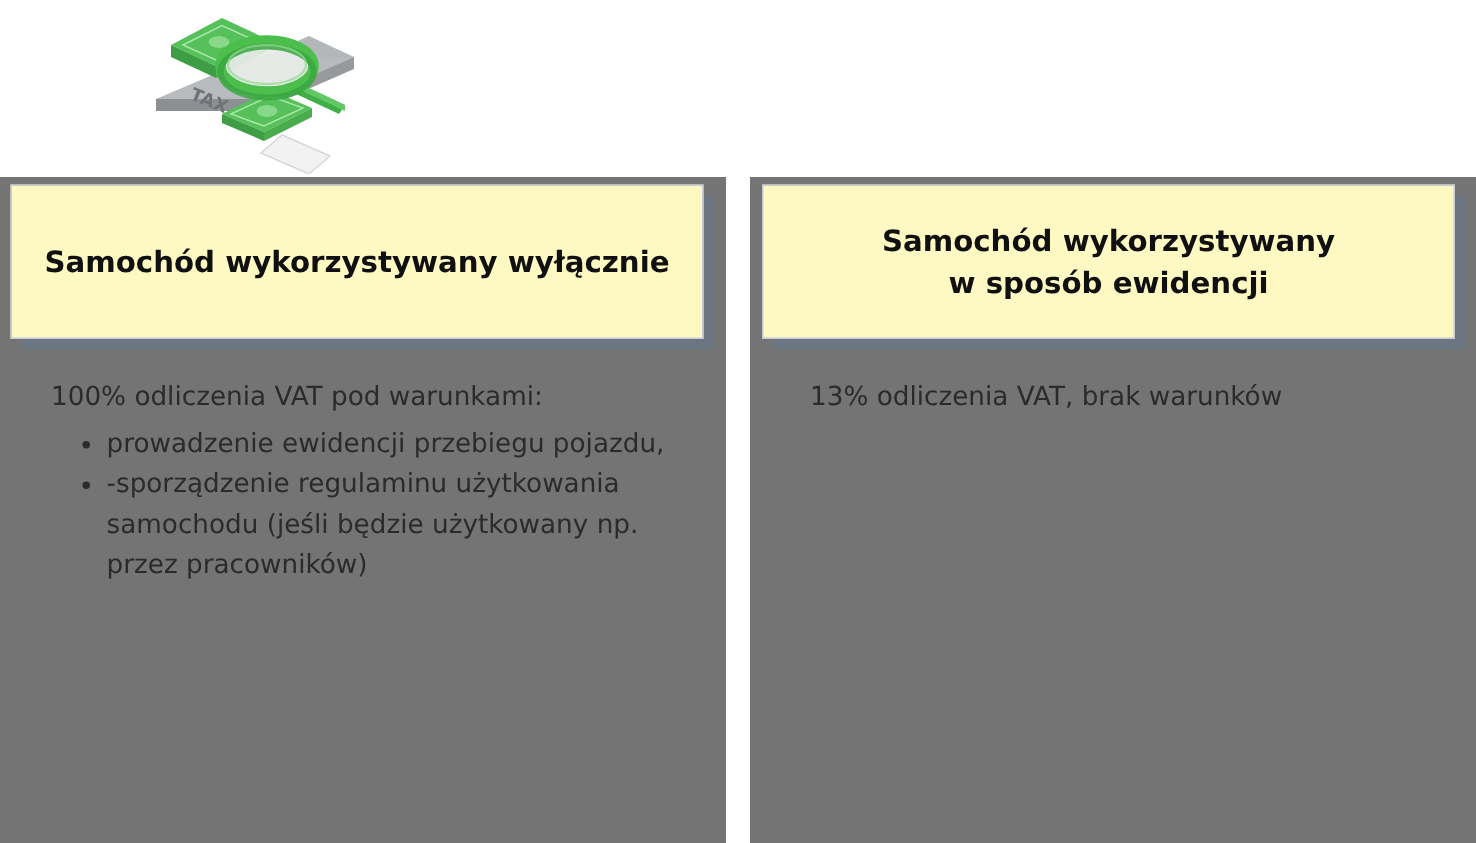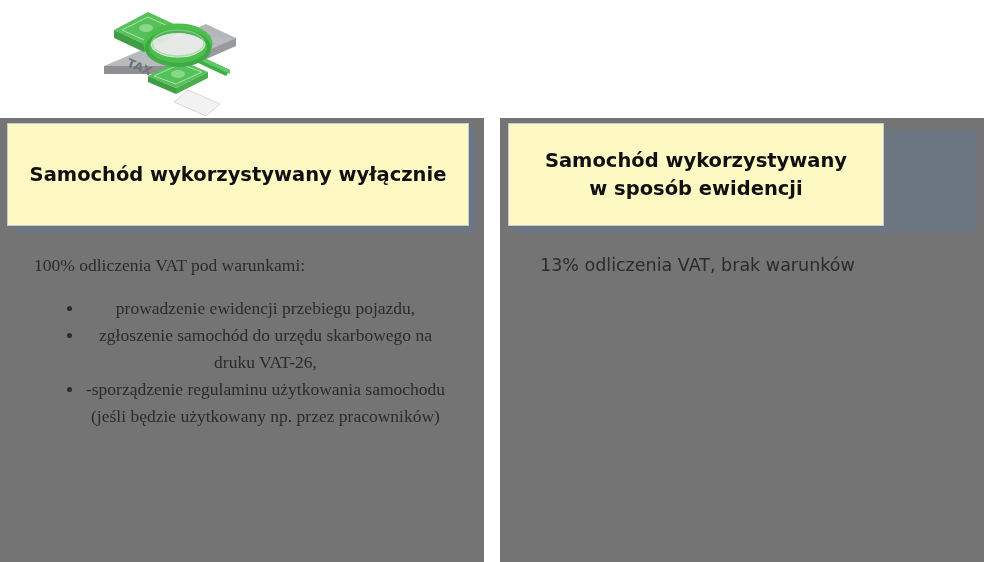--- a/index.html
+++ b/index.html
@@ -82,40 +82,39 @@
     padding: 0 12px;
     font-family: "DejaVu Sans", sans-serif;
   }
 
   
   .card-shadow-left { left: 14px; top: 130px; width: 462px; height: 103px; }
   .card-left        { left: 7px;  top: 123px; width: 462px; height: 103px; }
 
   
   .card-shadow-right { left: 515px; top: 130px; width: 462px; height: 103px; }
-  .card-right        { left: 508px; top: 123px; width: 376px; height: 103px; }
+  .card-right        { left: 508px; top: 123px; width: 462px; height: 103px; }
 
   
   .body-block {
     position: absolute;
     color: #2b2b2b;
     font-size: 17.5px;
     line-height: 27px;
     font-family: "DejaVu Sans", sans-serif;
   }
-  .body-left  { left: 34px;  top: 252px; width: 430px; font-family: Liberation Serif, serif; }
+  .body-left  { left: 34px;  top: 252px; width: 430px; }
   .body-right { left: 540px; top: 252px; width: 430px; }
 
   .intro-line { margin: 0 0 1px 0; }
 
   ul.bullets {
     list-style: none;
-    margin: 16px;
+    margin: 4px;
     padding: 0;
-    text-align: center;
   }
   ul.bullets > li {
     position: relative;
     padding-left: 33px;
     margin: 0;
   }
   ul.bullets > li::before {
     content: "";
     position: absolute;
     left: 17px;
@@ -188,21 +187,20 @@
     <div class="card-title">
       <span>Samochód wykorzystywany</span><br>
       <span>w sposób ewidencji</span>
     </div>
   </div>
 
   <div class="body-block body-left">
     <p class="intro-line">100% odliczenia VAT pod warunkami:</p>
     <ul class="bullets">
       <li>prowadzenie ewidencji przebiegu pojazdu,</li>
-      <li>zgłoszenie samochód do urzędu skarbowego na druku VAT-26,</li>
       <li>-sporządzenie regulaminu użytkowania samochodu (jeśli będzie użytkowany np. przez pracowników)</li>
     </ul>
   </div>
 
   <div class="body-block body-right">
     <p class="intro-line">13% odliczenia VAT, brak warunków</p>
   </div>
 
 </div>
 

